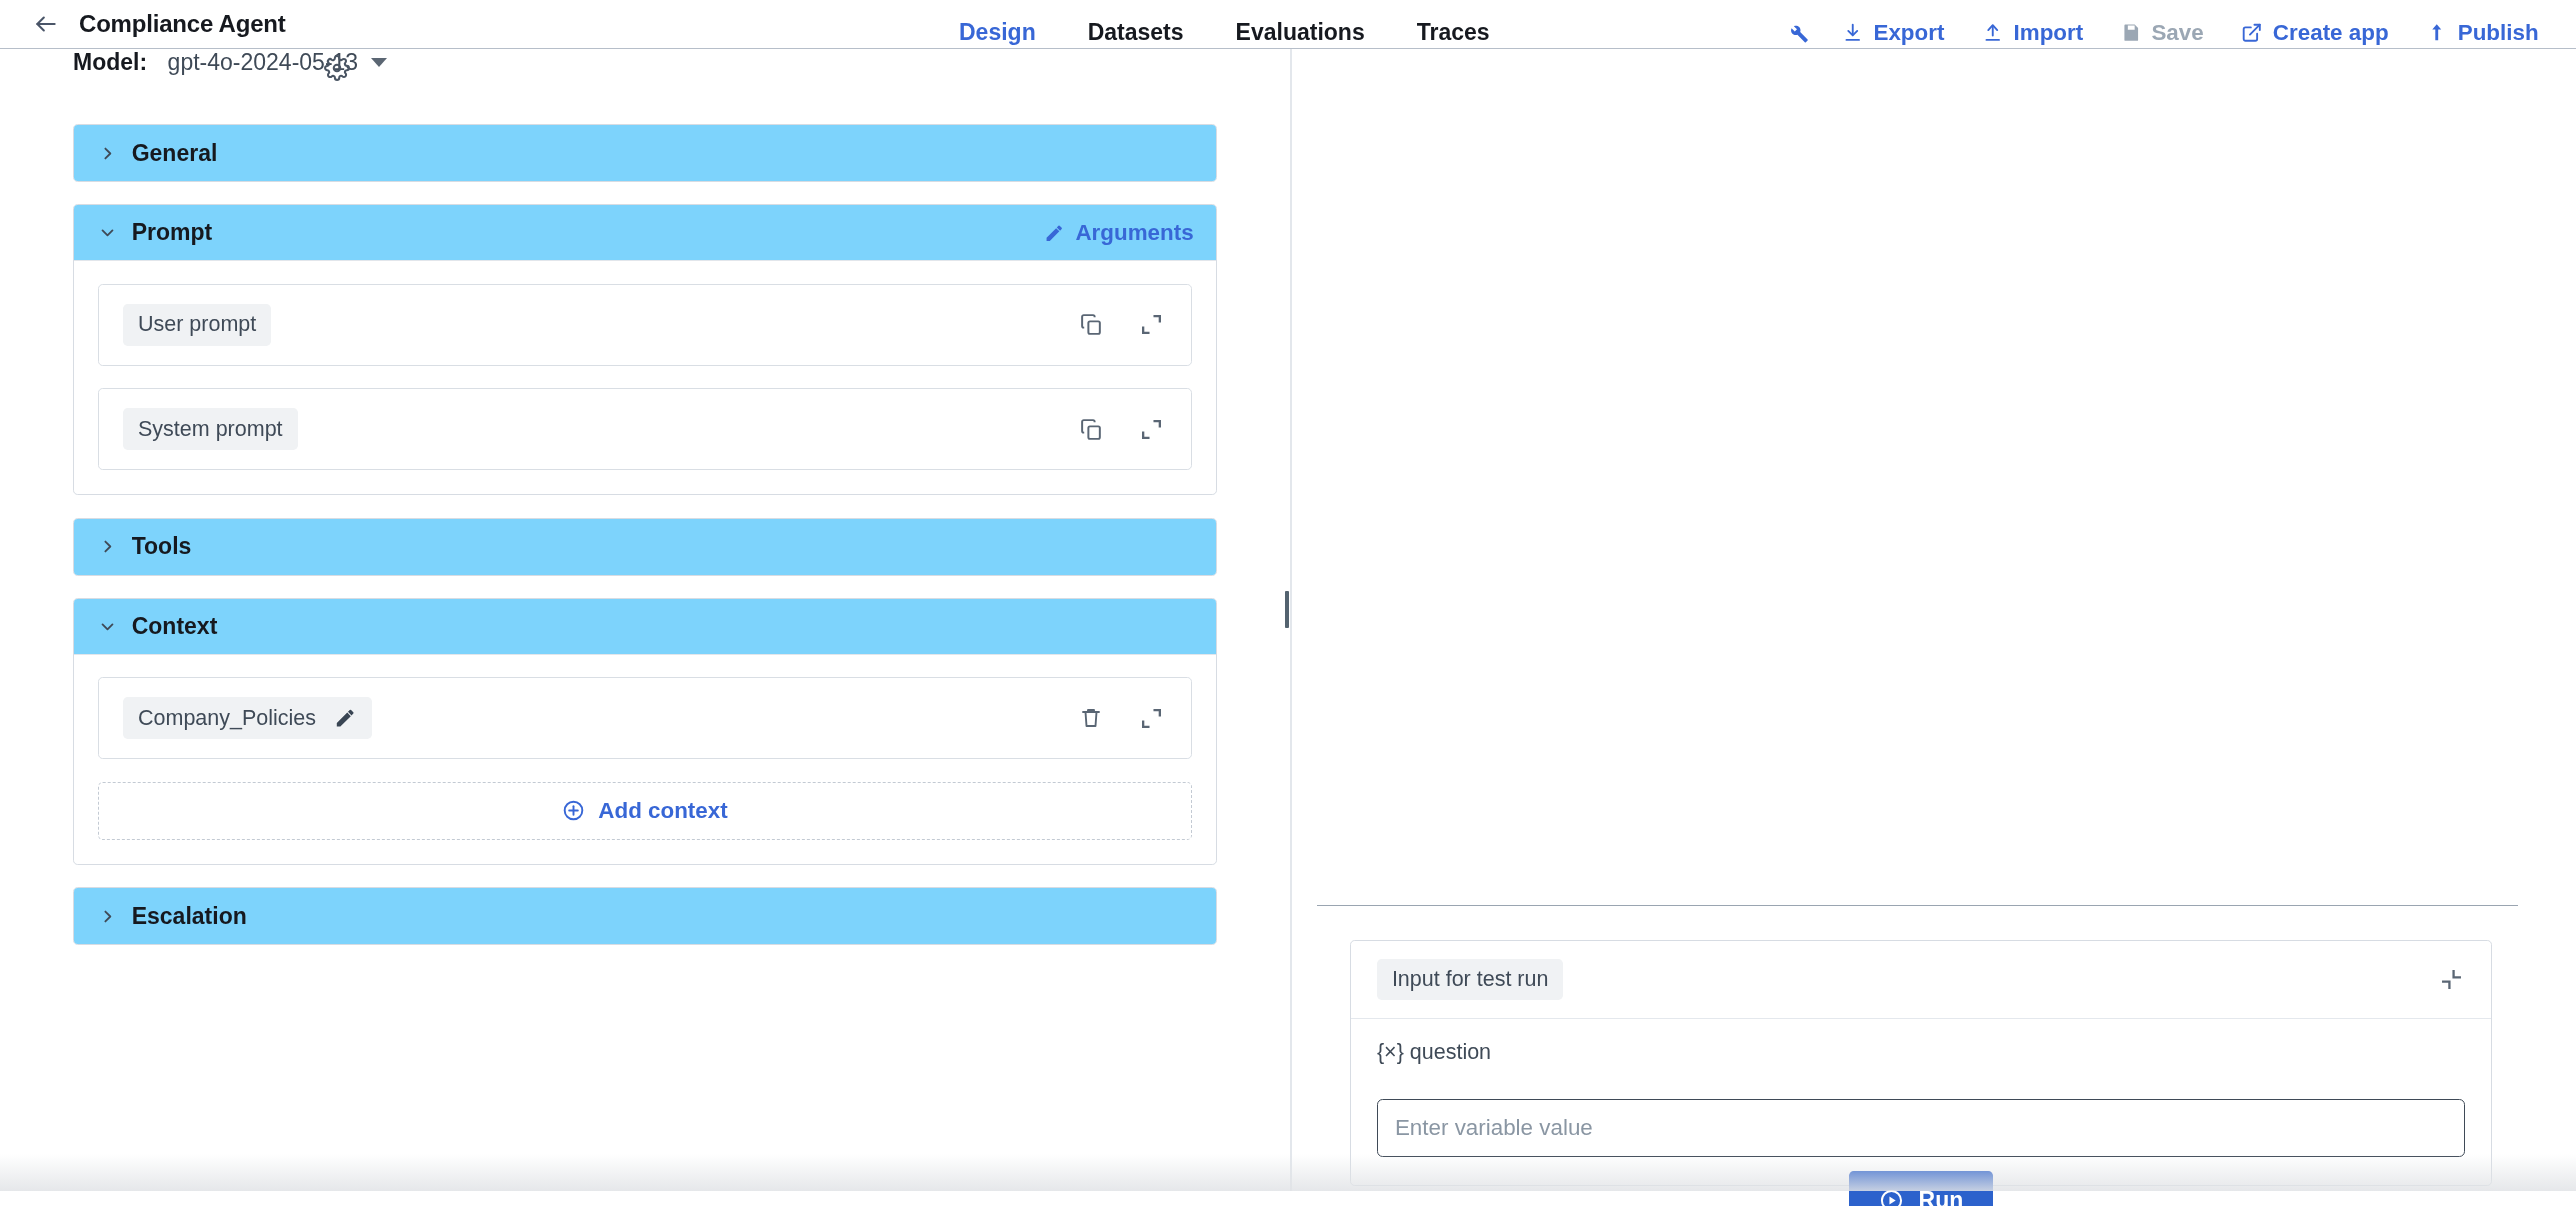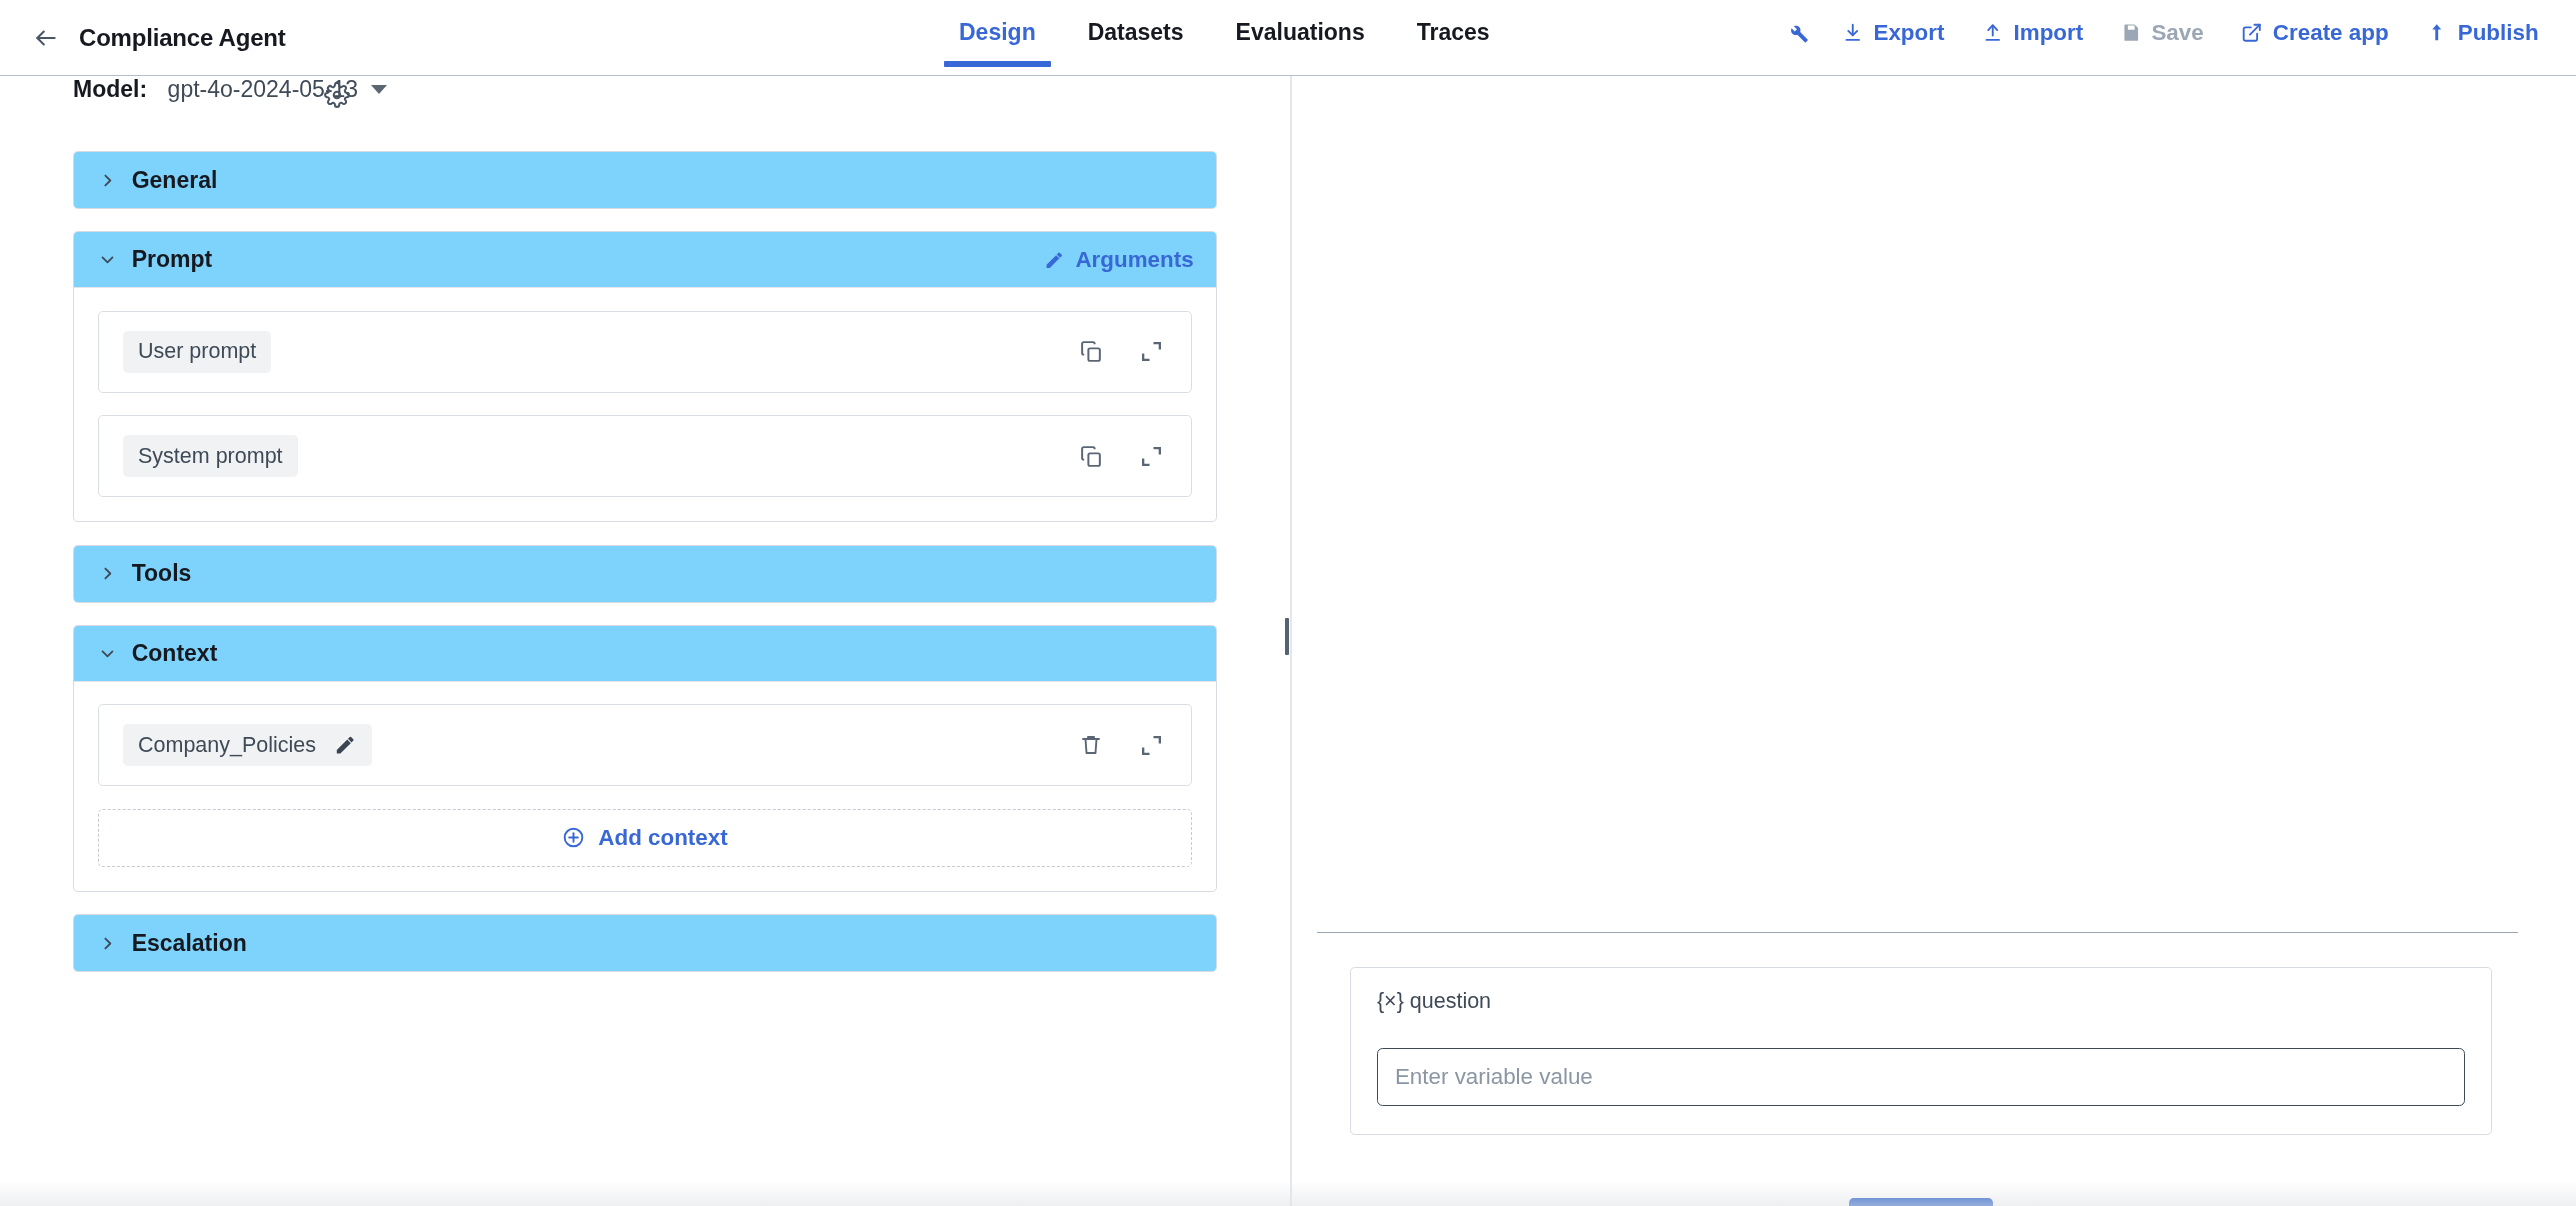--- a/index.html
+++ b/index.html
@@ -9,21 +9,21 @@
     height: 1207px;
     overflow: hidden;
     background: #ffffff;
     font-family: "Liberation Sans", sans-serif;
     color: #232f3e;
   }
 
   
   .topbar {
     position: relative;
-    height: 76px;
+    height: 49px;
     width: 100%;
     background: #ffffff;
     border-bottom: 1.9px solid #b6bec9;
     display: flex;
     align-items: center;
   }
 
   .back-btn {
     margin-left: 30px;
     width: 32px;
@@ -652,20 +652,31 @@
       <span></span>
       <span></span>
     </div>
   </div>
 
   <div class="right-pane">
 
     <div class="run-divider"></div>
 
     <div class="testrun-card">
+      <div class="testrun-header">
+        <span class="chip">
+          <span>Input for test run</span>
+        </span>
+        <span class="icon-btn" style="position:absolute; right:24px;">
+          <svg width="25" height="25" viewBox="0 0 24 24" fill="none" stroke="currentColor" stroke-width="2.2" stroke-linecap="square">
+              <polyline points="20 10 14 10 14 4"></polyline>
+              <polyline points="4 14 10 14 10 20"></polyline>
+            </svg>
+        </span>
+      </div>
       <div class="var-area">
         <div class="var-label">{×} question</div>
         <input class="var-input" type="text" placeholder="Enter variable value" style="">
       </div>
     </div>
 
     <div class="run-bar">
       <button class="run-btn">
         <span>
           <svg width="25" height="25" viewBox="0 0 24 24" fill="none" stroke="currentColor" stroke-width="1.9">

